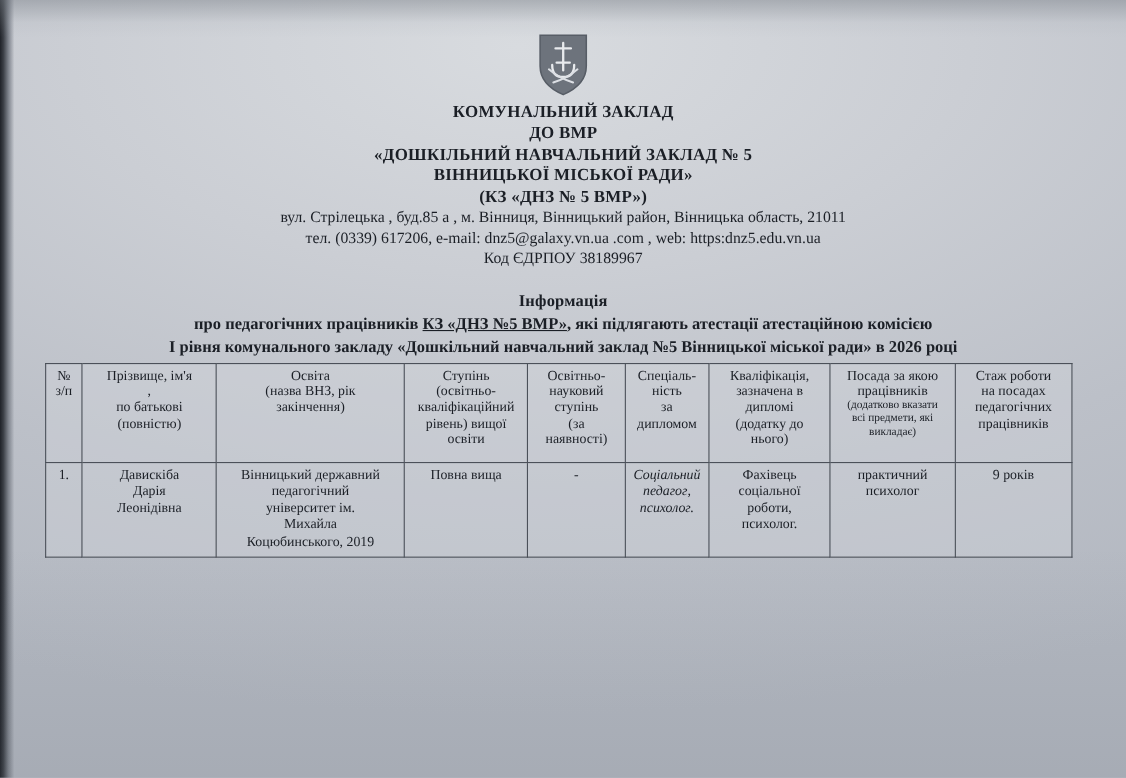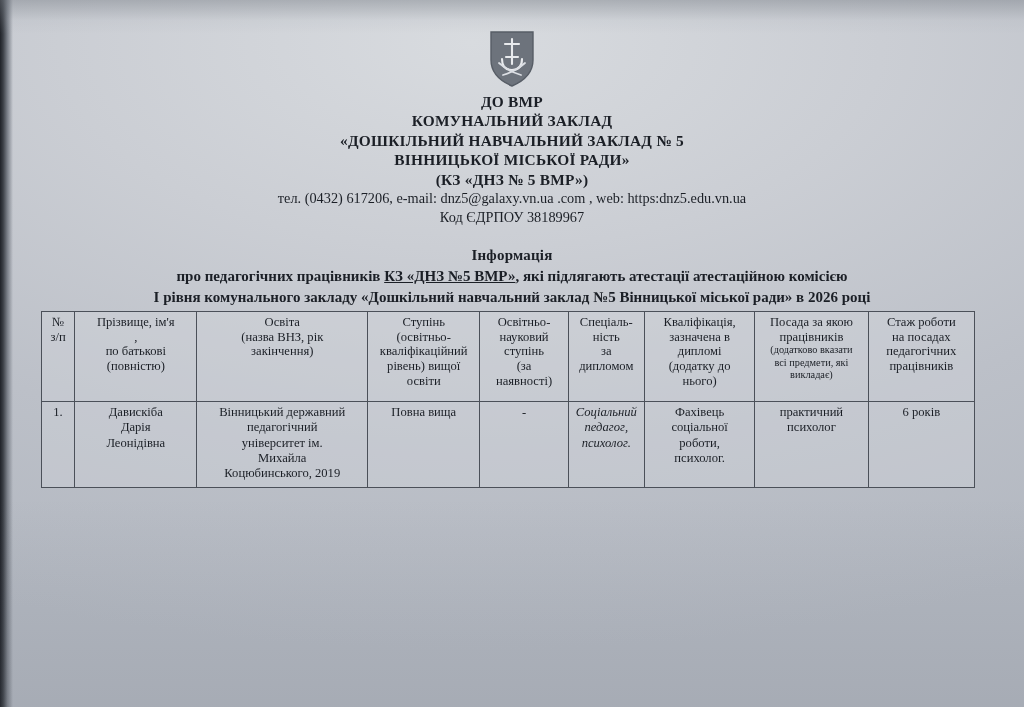--- a/index.html
+++ b/index.html
@@ -181,26 +181,27 @@
           </g>
           <g stroke="#dcdfe4" stroke-width="1.8" fill="none" stroke-linecap="round">
             <path d="M11 33 Q20 41 33 45"></path>
             <path d="M37 33 Q28 41 15 45"></path>
           </g>
         </svg>
       </span>
     </div>
 
     <div class="letterhead">
+      <div class="lh-bold">КОМУНАЛЬНИЙ ЗАКЛАД</div>
       <div class="lh-bold">ДО ВМР</div>
-      <div class="lh-bold">КОМУНАЛЬНИЙ ЗАКЛАД</div>
       <div class="lh-bold">«ДОШКІЛЬНИЙ НАВЧАЛЬНИЙ ЗАКЛАД № 5</div>
       <div class="lh-bold">ВІННИЦЬКОЇ МІСЬКОЇ РАДИ»</div>
       <div class="lh-bold">(КЗ «ДНЗ № 5 ВМР»)</div>
-      <div class="lh-small">тел. (0432) 617206, e-mail: dnz5@galaxy.vn.ua  .com , web: https:dnz5.edu.vn.ua</div>
+      <div class="lh-small">вул.  Стрілецька , буд.85 а  , м. Вінниця, Вінницький район, Вінницька область, 21011</div>
+      <div class="lh-small">тел. (0339) 617206, e-mail: dnz5@galaxy.vn.ua  .com , web: https:dnz5.edu.vn.ua</div>
       <div class="lh-small">Код ЄДРПОУ 38189967</div>
     </div>
 
     <div class="info-block">
       <div class="info-line-1">Інформація</div>
       <div class="info-line-2"><span>про  педагогічних працівників </span><span class="u">КЗ «ДНЗ №5 ВМР»</span><span>, які підлягають атестації атестаційною комісією</span></div>
       <div class="info-line-3">І рівня  комунального закладу «Дошкільний навчальний заклад №5 Вінницької міської ради»  в 2026 році</div>
     </div>
 
 
@@ -306,21 +307,21 @@
                 <span class="nl">Фахівець</span>
                 <span class="nl">соціальної</span>
                 <span class="nl">роботи,</span>
                 <span class="nl">психолог.</span>
               </td>
               <td>
                 <span class="nl">практичний</span>
                 <span class="nl">психолог</span>
               </td>
               <td>
-                <span class="nl">6 років</span>
+                <span class="nl">9 років</span>
               </td>
             </tr>
           </tbody>
       </table>
     </div>
 
   </div>
   <div id="bottom-vignette"></div>
 </div>
 

